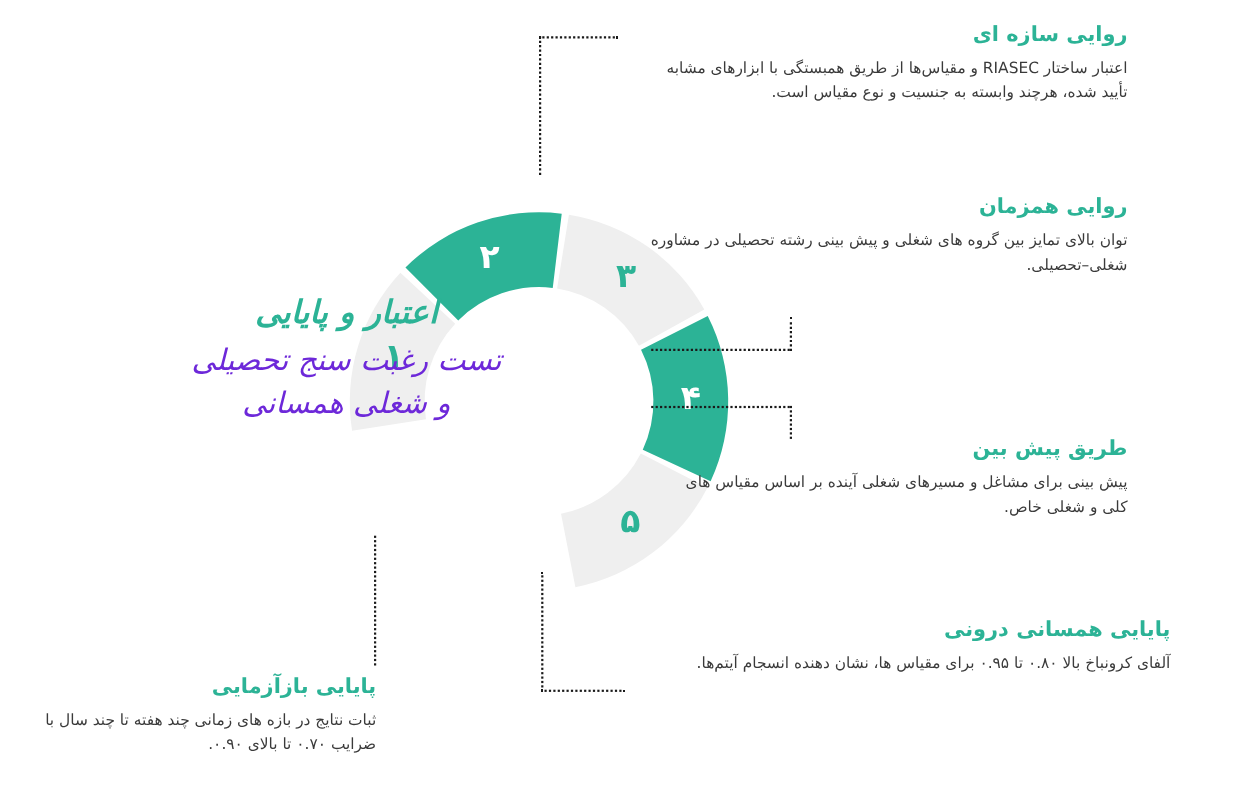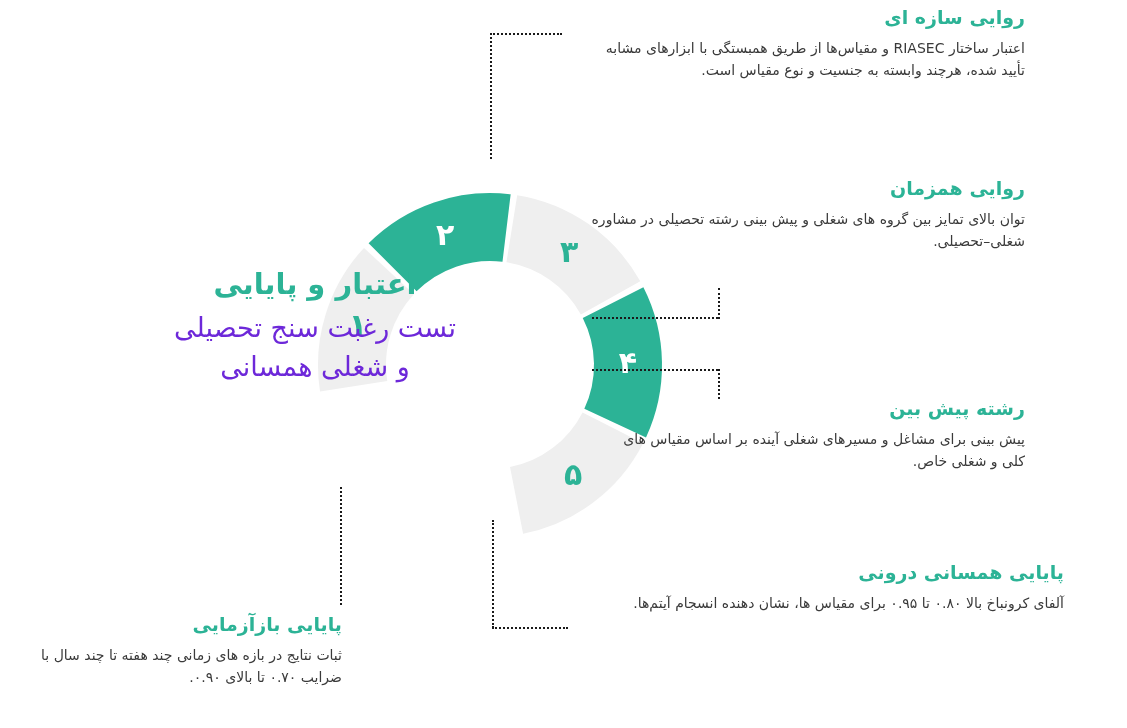--- a/index.html
+++ b/index.html
@@ -26,20 +26,21 @@
   }
   .seg-num.on-gray{color:#2CB396;}
   .seg-num.on-green{color:#ffffff;}
 
   
   #center-block{
     position:absolute;
     left:120px;top:265px;width:390px;
     text-align:center;
     direction:rtl;
+    font-style:italic;
   }
   #center-block .c-title{
     font-size:29px;font-weight:700;color:#2CB396;
     line-height:1.35;margin:0 0 4px 0;letter-spacing:.2px;
   }
   #center-block .c-sub{
     font-size:27px;color:#6d28d9;line-height:1.45;margin:0;
     font-weight:400;
   }
 
@@ -48,21 +49,21 @@
   .block h3{
     margin:0 0 7px 0;
     font-size:19px;font-weight:700;color:#2CB396;line-height:1.3;
   }
   .block p{
     margin:0;
     font-size:14px;line-height:1.62;color:#3a3a3a;font-weight:400;
   }
   .block.right{text-align:right;}
 
-  #block-1{left:587px;top:5px;width:438px;}
+  #block-1{left:587px;top:19px;width:438px;}
   #block-2{left:552px;top:176px;width:473px;}
   #block-3{left:610px;top:396px;width:415px;}
   #block-4{left:565px;top:560px;width:460px;margin-left:39px;}
   #block-5{left:0px;top:612px;width:342px;}
 
   
   .dot-h,.dot-v{position:absolute;}
   .dot-h{
     border-top:2.4px dotted #1a1a1a;height:0;
   }
@@ -129,21 +130,21 @@
     <h3>روایی سازه ای</h3>
     <p>اعتبار ساختار RIASEC و مقیاس‌ها از طریق همبستگی با ابزارهای مشابه تأیید شده، هرچند وابسته به جنسیت و نوع مقیاس است.</p>
   </div>
 
   <div class="block right" id="block-2">
     <h3>روایی همزمان</h3>
     <p>توان بالای تمایز بین گروه های شغلی و پیش بینی رشته تحصیلی در مشاوره شغلی–تحصیلی.</p>
   </div>
 
   <div class="block right" id="block-3">
-    <h3>رشته پیش بین</h3>
+    <h3>طریق پیش بین</h3>
     <p>پیش بینی برای مشاغل و مسیرهای شغلی آینده بر اساس مقیاس های کلی و شغلی خاص.</p>
   </div>
 
   <div class="block right" id="block-4">
     <h3>پایایی همسانی درونی</h3>
     <p>آلفای کرونباخ بالا ۰.۸۰ تا ۰.۹۵ برای مقیاس ها، نشان دهنده انسجام آیتم‌ها.</p>
   </div>
 
   <div class="block right" id="block-5">
     <h3>پایایی بازآزمایی</h3>

